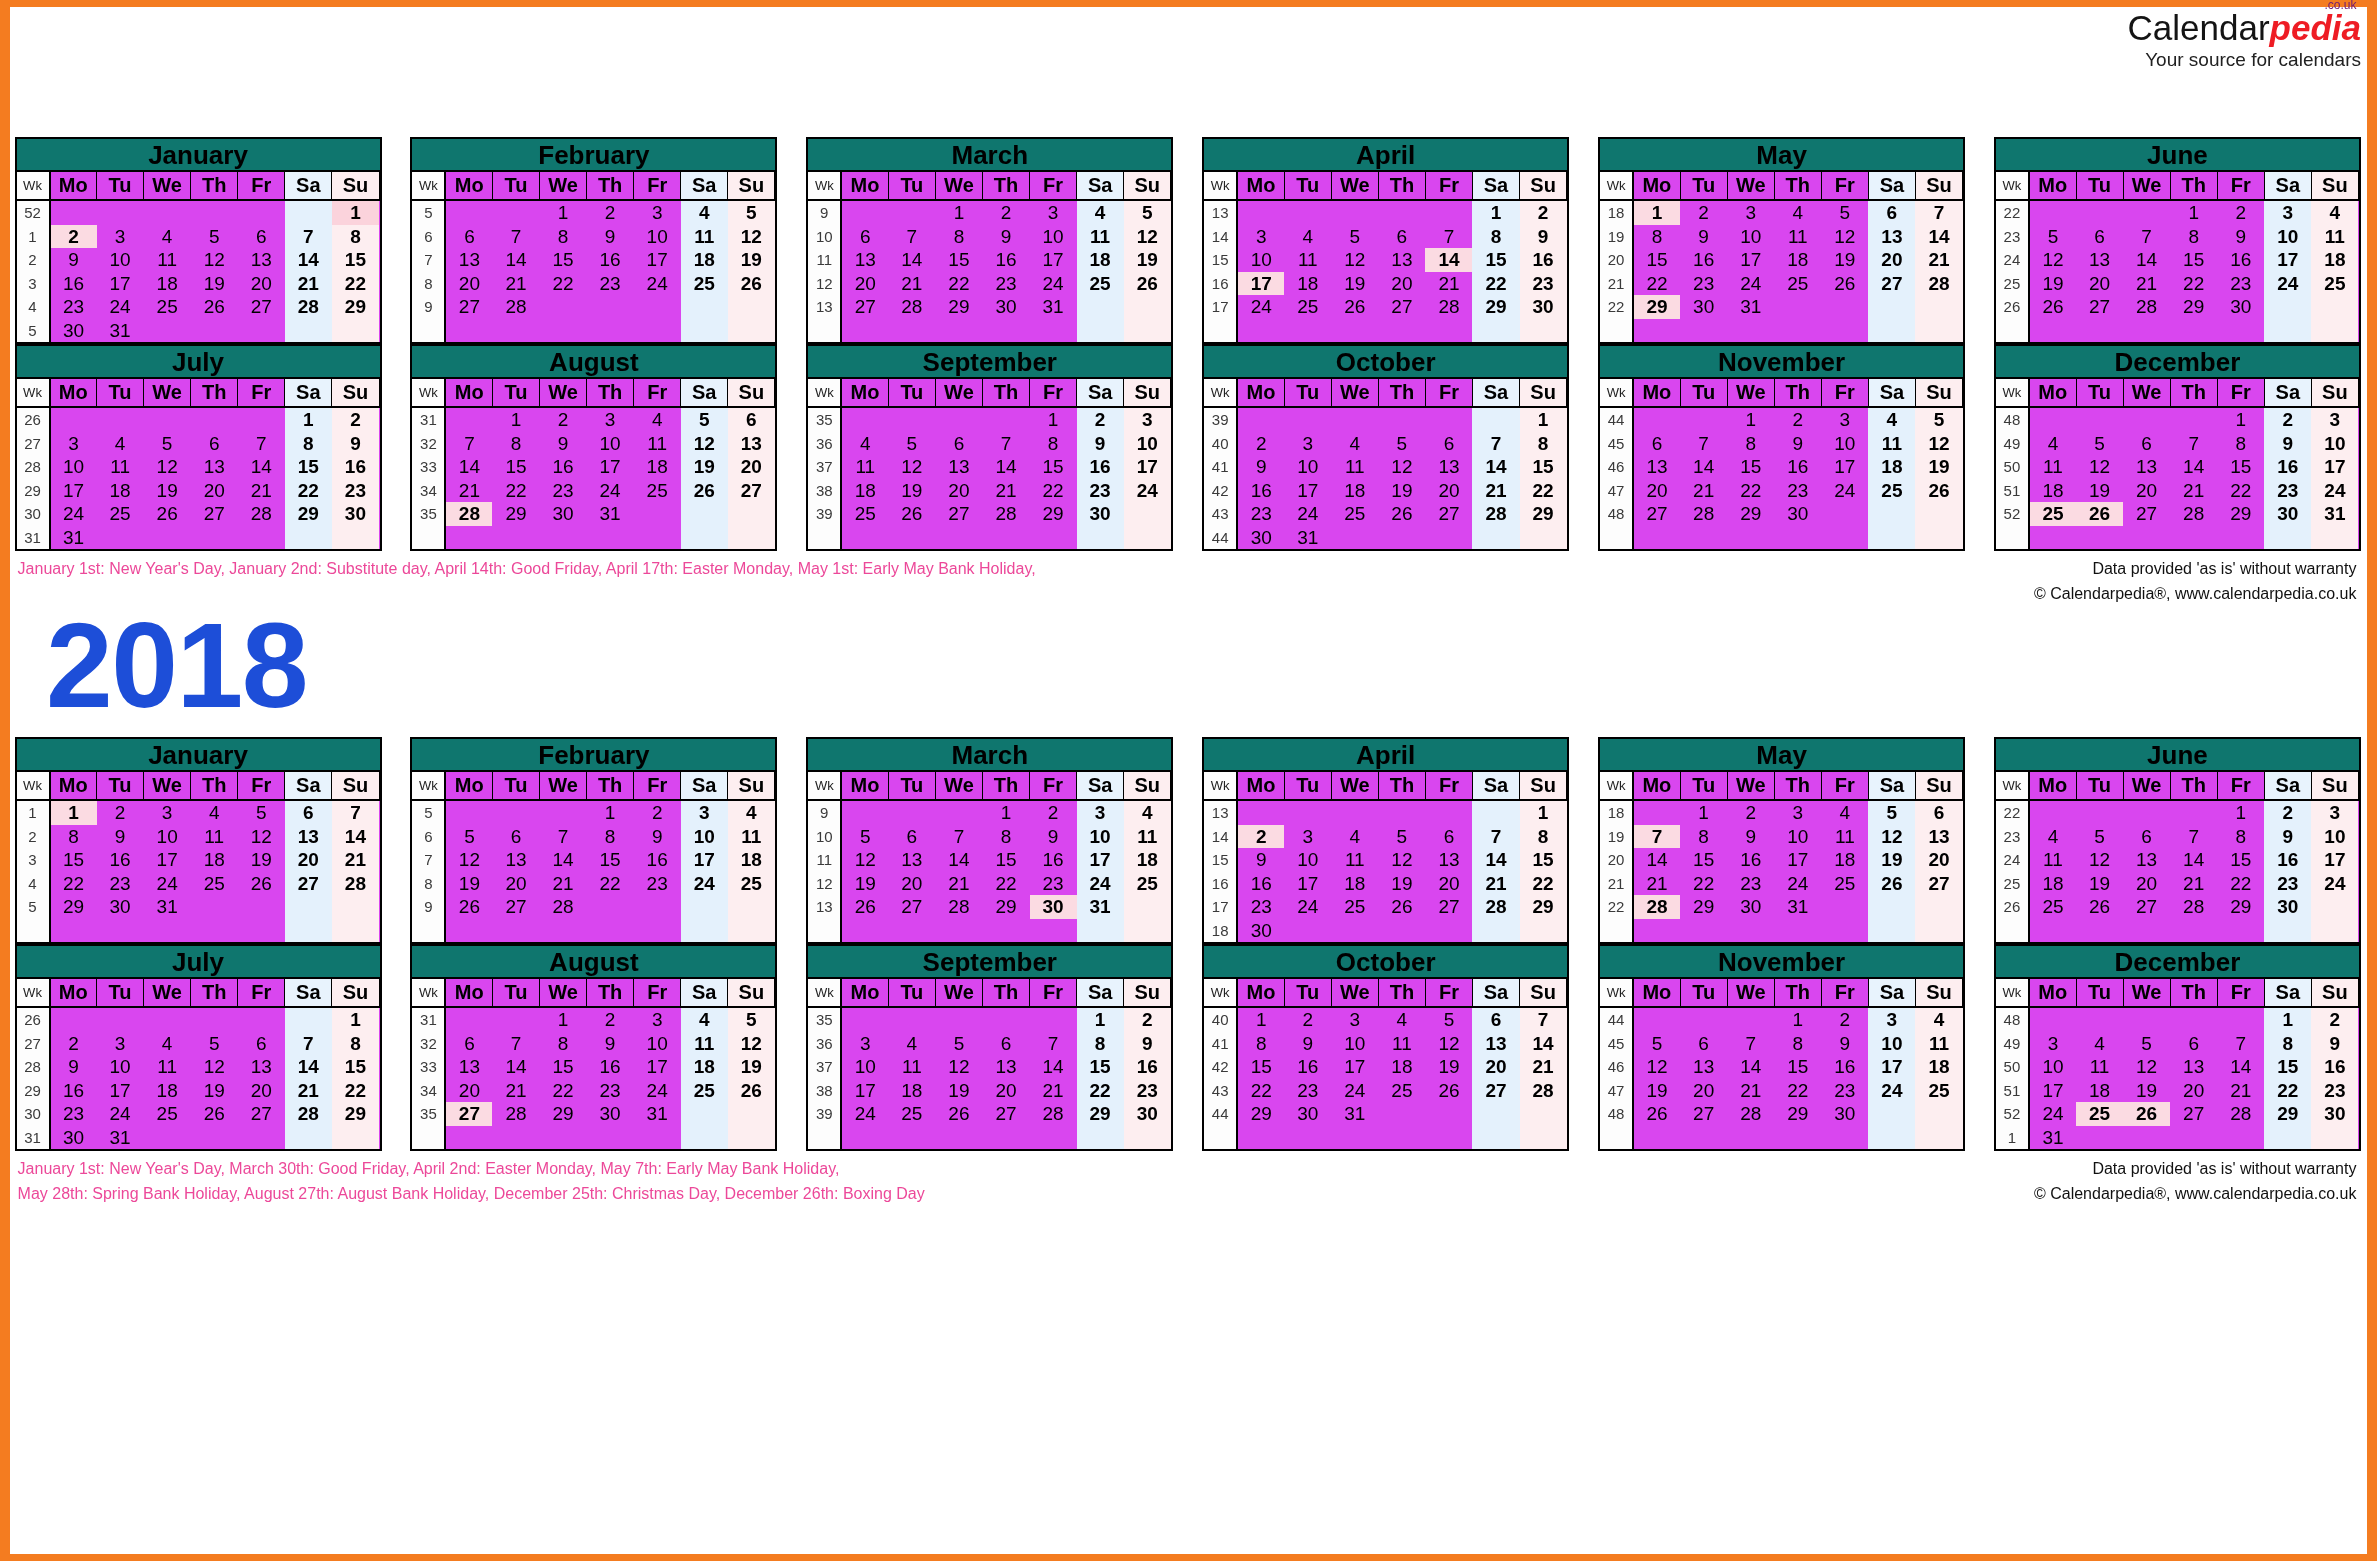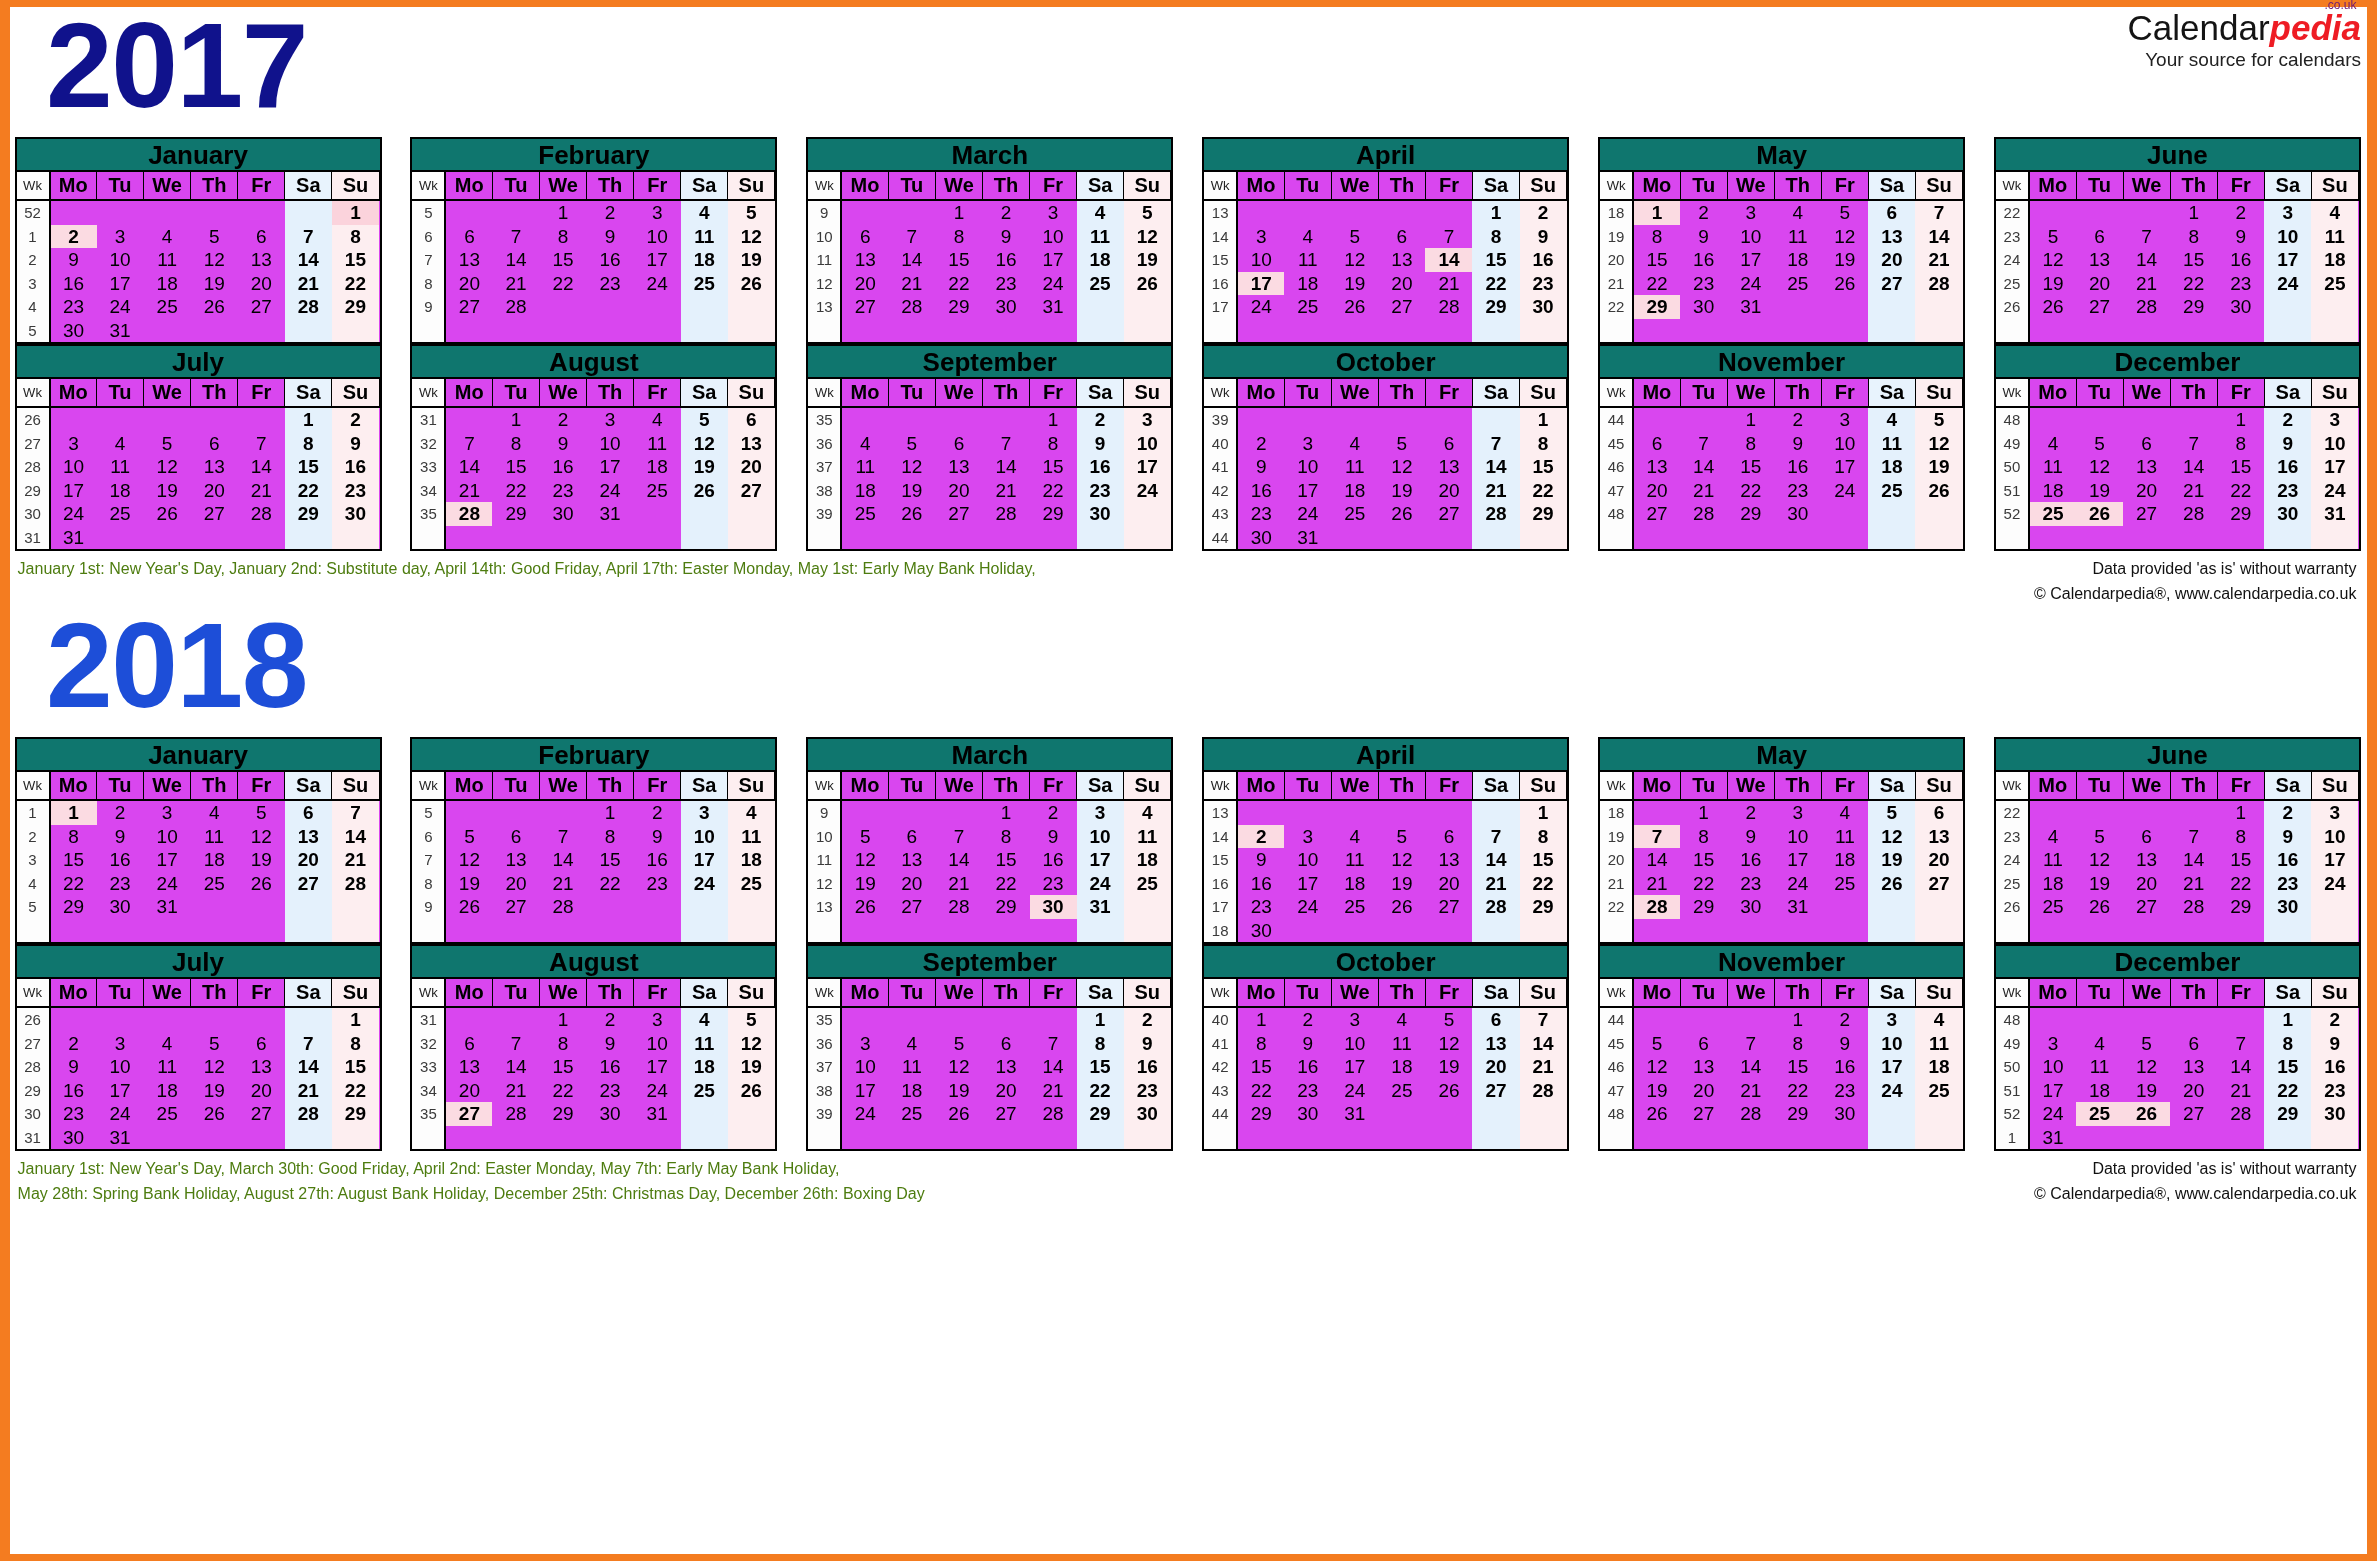--- a/index.html
+++ b/index.html
@@ -136,40 +136,39 @@
 
   
   .notes{
     position:relative;
     padding:4.5px 7.6px 0 7.6px;
     box-sizing:border-box;
     width:100%;
     min-height:56px;
   }
   .notes-left{
-    font-size:16px;color:#4d7c0f;line-height:25px;
+    font-size:16px;color:#ec4899;line-height:25px;
     font-family:"Liberation Sans", sans-serif;
     width:1364px;
   }
   .notes-right{
     position:absolute;right:10.6px;top:4.5px;
     text-align:right;
     font-size:16px;color:#111;line-height:25px;
     font-family:"Liberation Sans", sans-serif;
   }
 </style>
 </head>
 <body>
 
 <div class="page">
 <div class="inner">
 
   <div class="yearblock year-2017">
     <div class="year-head">
-      <div class="year-num">2017</div>
       <div class="logo">
         <div class="logo-main"><span>Calendar</span><span class="logo-pedia">pedia</span><span class="logo-tld">.co.uk</span></div>
         <div class="logo-sub">Your source for calendars</div>
       </div>
     </div>
     <div class="months-row" id="y0r0">
           <div class="month">
             <div class="month-title">January</div>
             <table class="cal">
               <thead>

